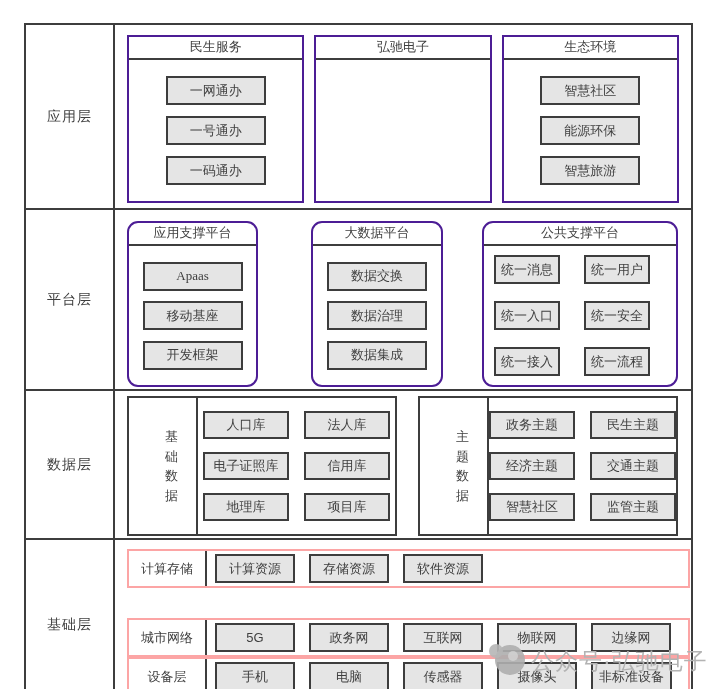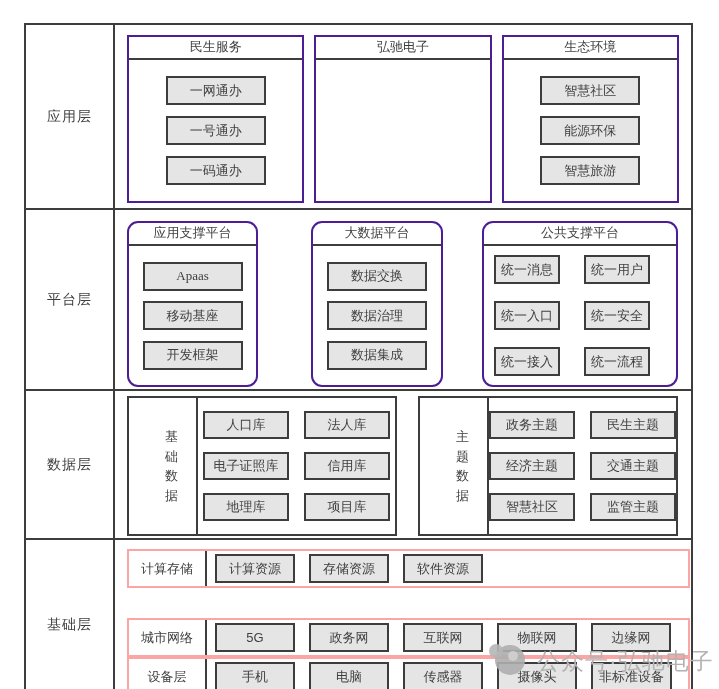--- a/index.html
+++ b/index.html
@@ -103,21 +103,21 @@
     border-right: 2px solid #3d3d3d;
     display: flex; align-items: center; justify-content: center;
     font-size: 13px;
   }
   .infra-items { display: flex; align-items: center; gap: 14px; padding-left: 8px; }
   .infra-items .item { width: auto; min-width: 80px; height: 29px; padding: 0 6px; }
 
   
   .watermark {
     position: absolute; left: 486px; top: 641px;
-    display: flex; align-items: center; gap: 9px;
+    display: flex; align-items: center; gap: 3px;
     z-index: 10; pointer-events: none; justify-content: center;
   }
   .wm-text {
     font-size: 23px; color: #b3b3b3;
     letter-spacing: 1px; white-space: nowrap;
   }
 </style>
 </head>
 <body>
 

